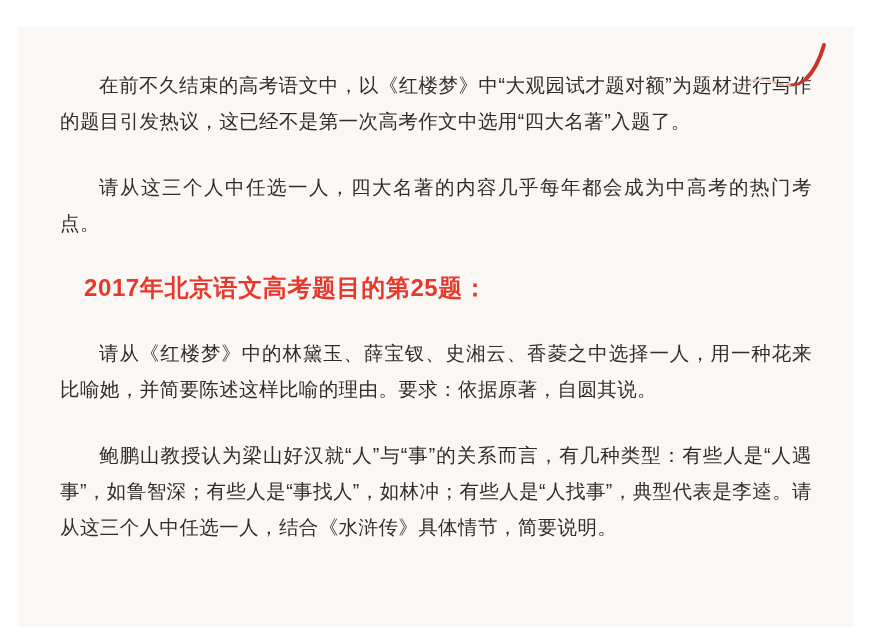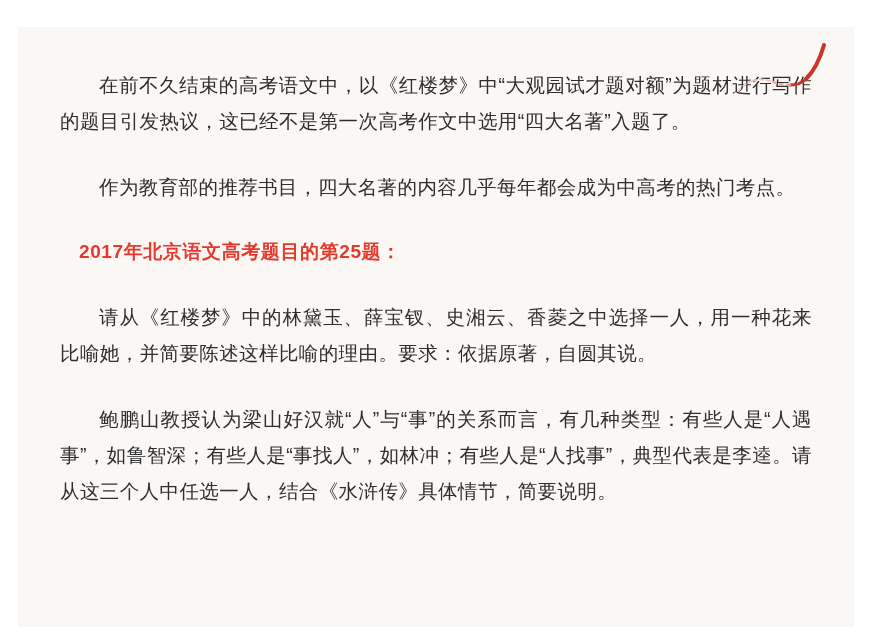--- a/index.html
+++ b/index.html
@@ -46,21 +46,21 @@
     color: #2e2e2e;
     text-align: justify;
     text-indent: 2em;
     letter-spacing: 0.4px;
   }
   p.para.spaced {
     margin-top: 30px;
   }
   h3.redhead {
     margin: 30px 0 0 0;
-    font-size: 19px;
+    font-size: 24px;
     line-height: 34px;
     font-weight: bold;
     color: #e8372b;
     text-indent: 1em;
     letter-spacing: 0.6px;
   }
 </style>
 </head>
 <body>
 
@@ -71,21 +71,21 @@
     <svg class="decor" viewBox="0 0 120 80" xmlns="http://www.w3.org/2000/svg">
       <path d="M108 8 C104 22, 98 34, 90 42" stroke="#c9352b" stroke-width="4" fill="none" stroke-linecap="round"></path>
       <path d="M90 42 C86 46, 80 48, 74 48" stroke="#c9352b" stroke-width="3" fill="none" stroke-linecap="round"></path>
       <path d="M74 48 C66 48, 60 46, 54 44" stroke="#e8a39c" stroke-width="2" fill="none" stroke-linecap="round" stroke-dasharray="3 4"></path>
       <path d="M54 44 C48 42, 42 42, 36 44" stroke="#efc1bb" stroke-width="2" fill="none" stroke-linecap="round" stroke-dasharray="3 4"></path>
       <path d="M36 44 C30 46, 26 50, 22 54" stroke="#f2d0cb" stroke-width="2" fill="none" stroke-linecap="round" stroke-dasharray="3 4"></path>
     </svg>
 
     <p class="para">在前不久结束的高考语文中，以《红楼梦》中“大观园试才题对额”为题材进行写作的题目引发热议，这已经不是第一次高考作文中选用“四大名著”入题了。</p>
 
-    <p class="para spaced">作为教育部的推荐书目，四大名著的内容几乎每年都会成为中高考的热门考点。</p>
+    <p class="para spaced">请从这三个人中任选一人，四大名著的内容几乎每年都会成为中高考的热门考点。</p>
 
     <h3 class="redhead">2017年北京语文高考题目的第25题：</h3>
 
     <p class="para spaced">请从《红楼梦》中的林黛玉、薛宝钗、史湘云、香菱之中选择一人，用一种花来比喻她，并简要陈述这样比喻的理由。要求：依据原著，自圆其说。</p>
 
 
     <p class="para spaced">鲍鹏山教授认为梁山好汉就“人”与“事”的关系而言，有几种类型：有些人是“人遇事”，如鲁智深；有些人是“事找人”，如林冲；有些人是“人找事”，典型代表是李逵。请从这三个人中任选一人，结合《水浒传》具体情节，简要说明。</p>
 
   </div>
 </div>

